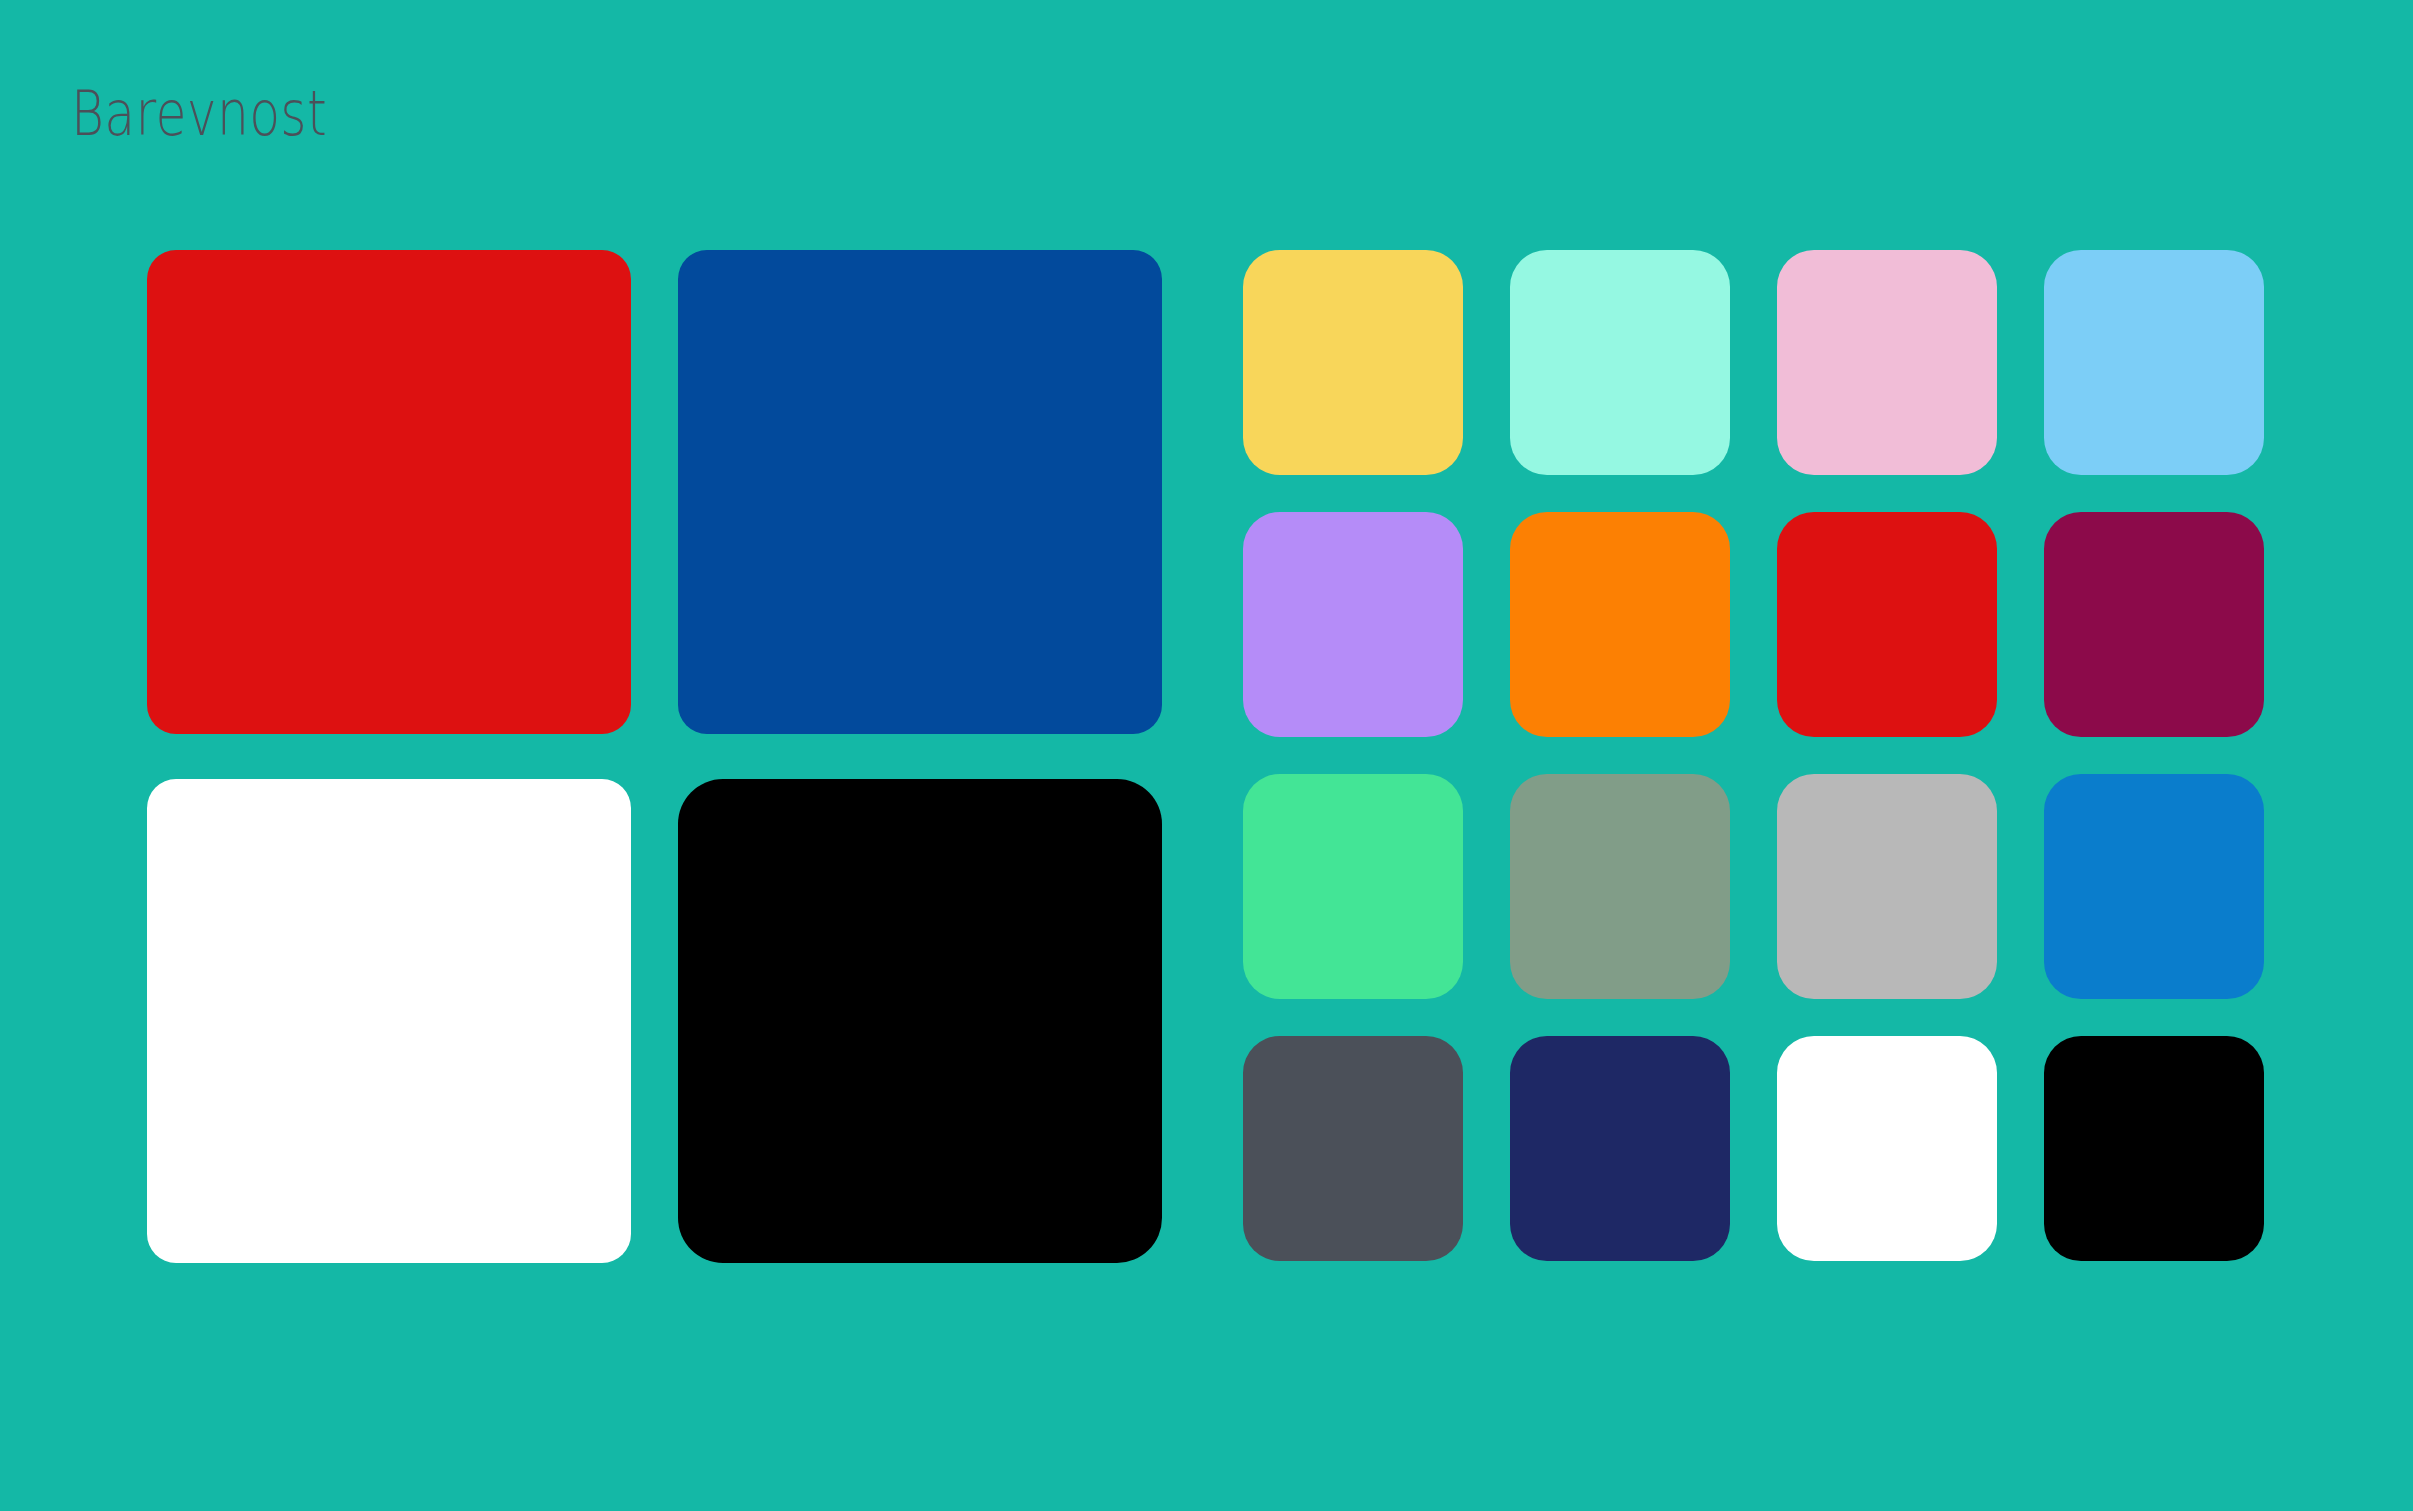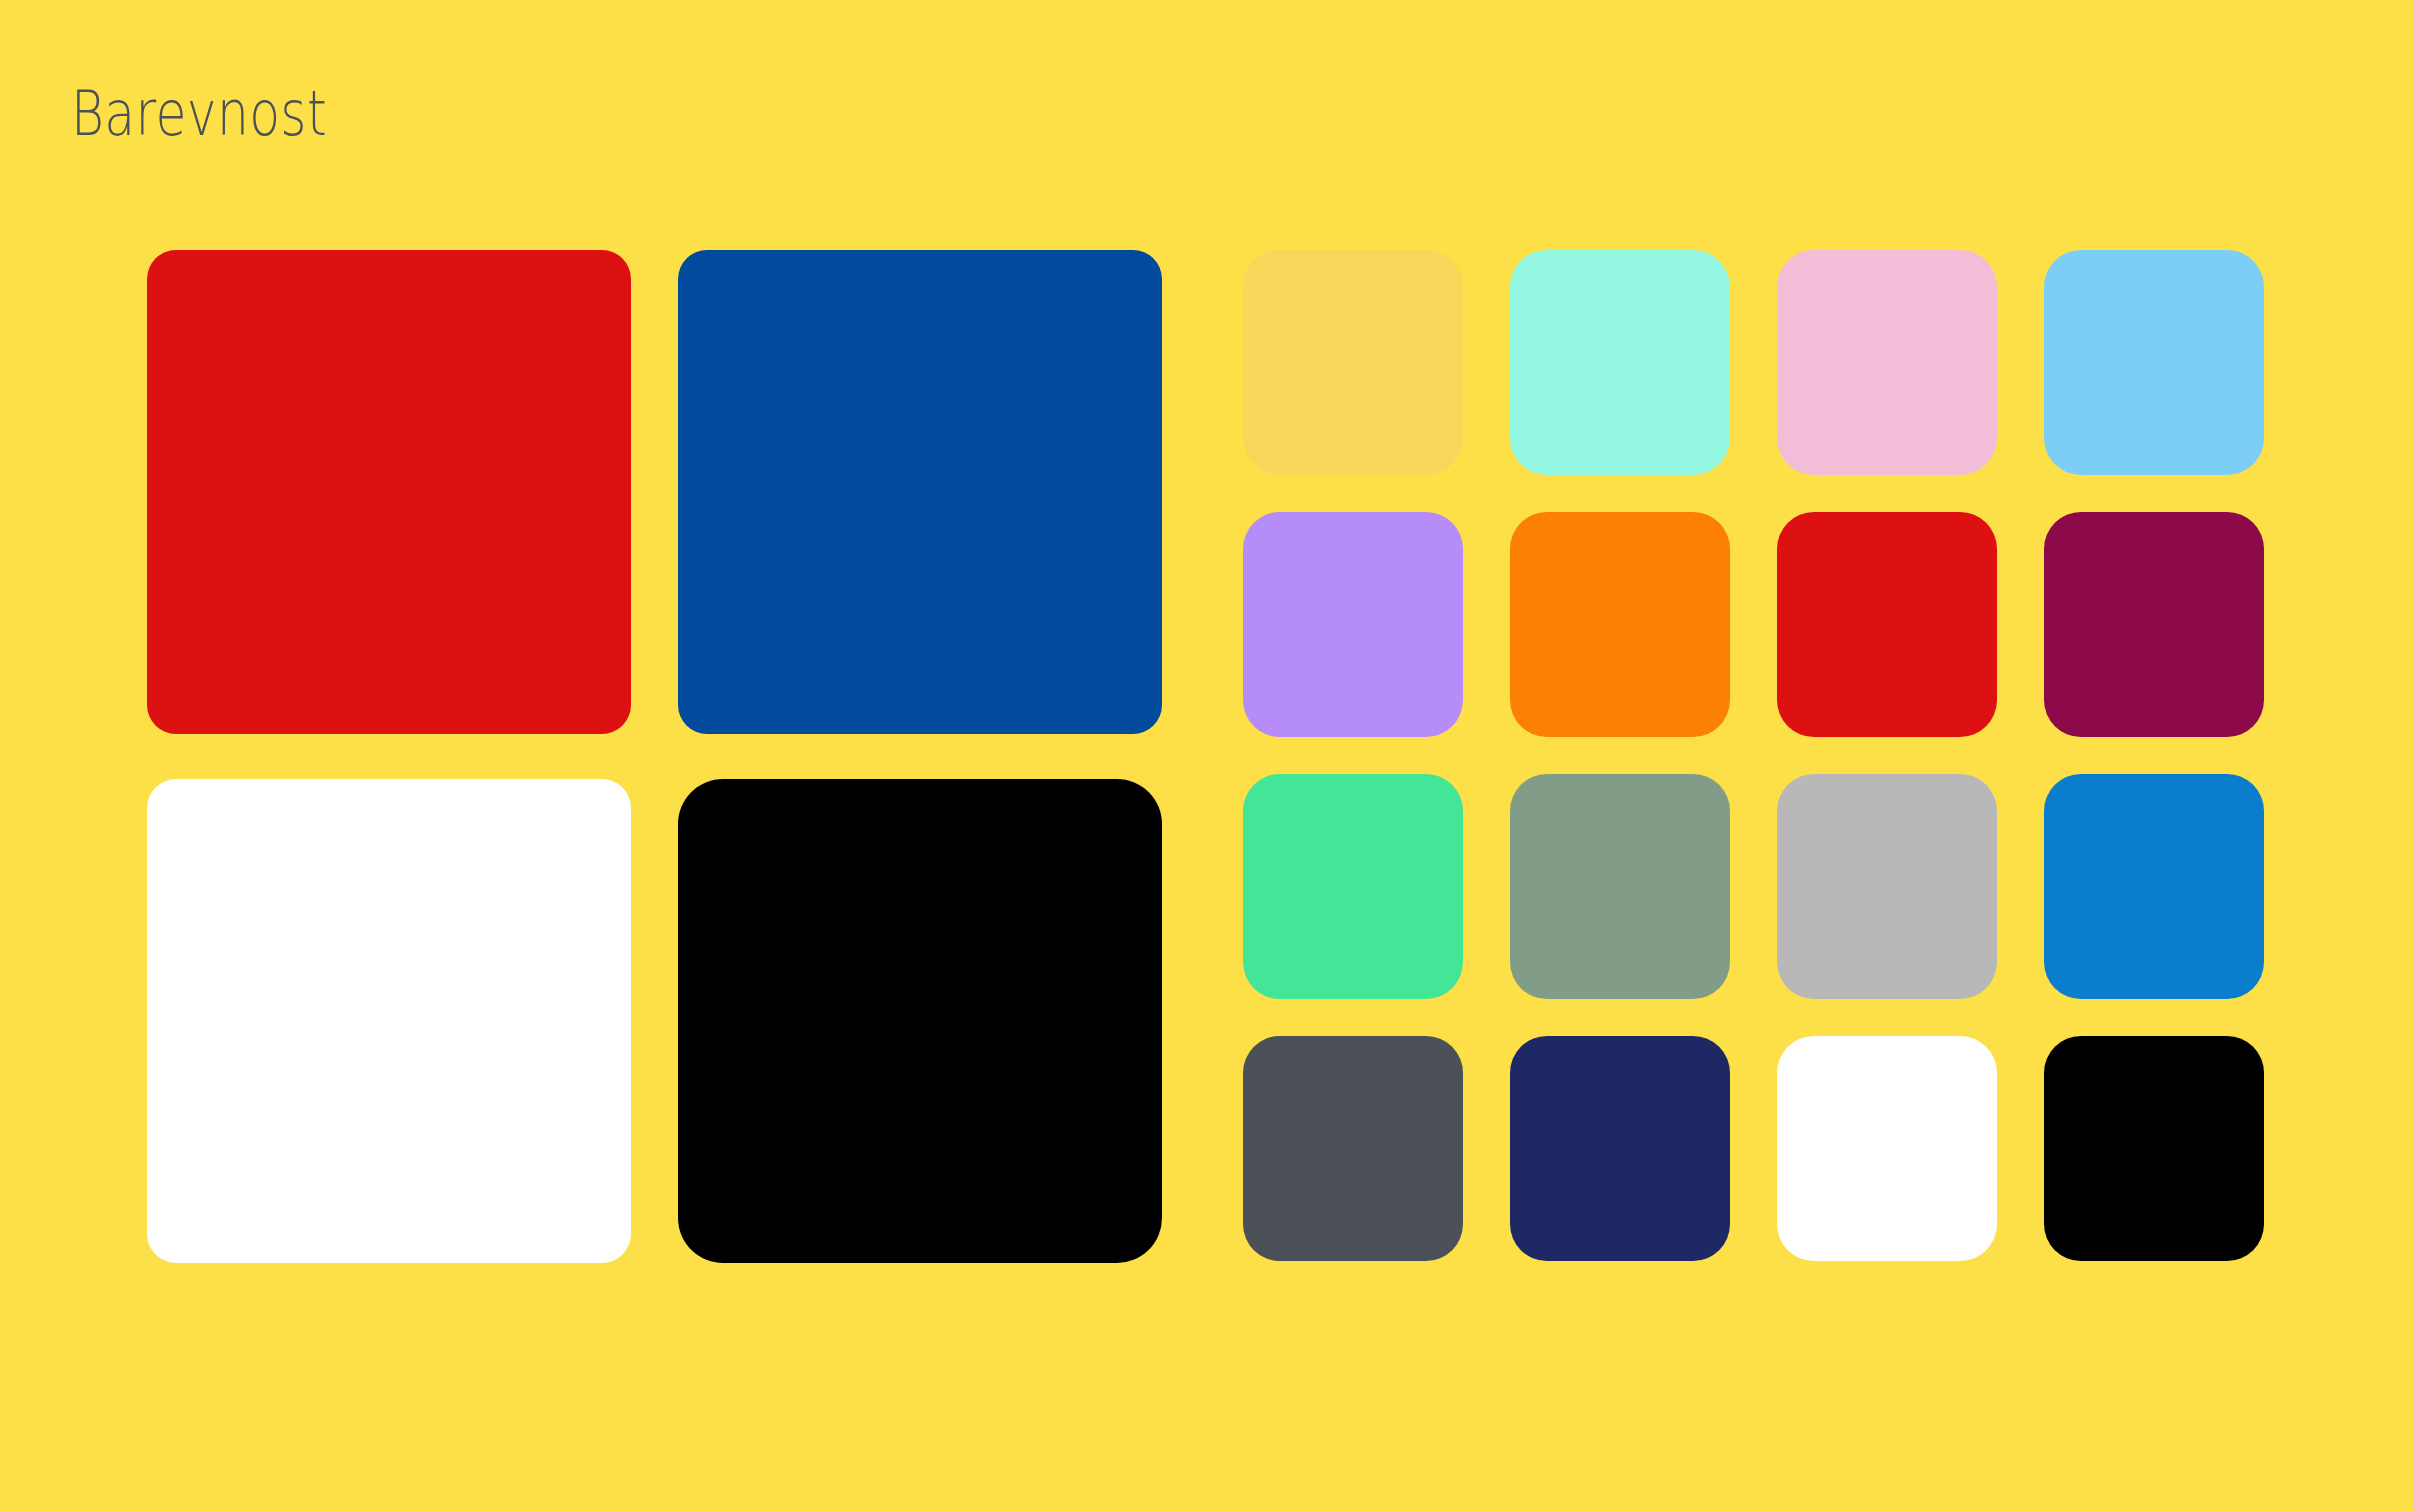--- a/index.html
+++ b/index.html
@@ -86,21 +86,21 @@
   .swatch-small {
     width: 100%;
     height: 100%;
     border-radius: 37px;
     display: block;
   }
 </style>
 </head>
 <body style="background: rgb(242, 242, 242);">
 
-<div class="page" style="background: #fde047;">
+<div class="page" style="background: #14b8a6;">
 
   <h1 class="page-title" style="color: rgb(75, 80, 89);">Barevnost</h1>
 
   <div class="swatch-board">
 
     <div class="primary-grid">
       <div class="swatch-large" style="background: rgb(221, 17, 17);"></div>
       <div class="swatch-large" style="background: rgb(2, 74, 156);"></div>
       <div class="swatch-large" style="background: rgb(255, 255, 255);"></div>
       <div class="swatch-large rounded-more" style="background: rgb(0, 0, 0);"></div>

